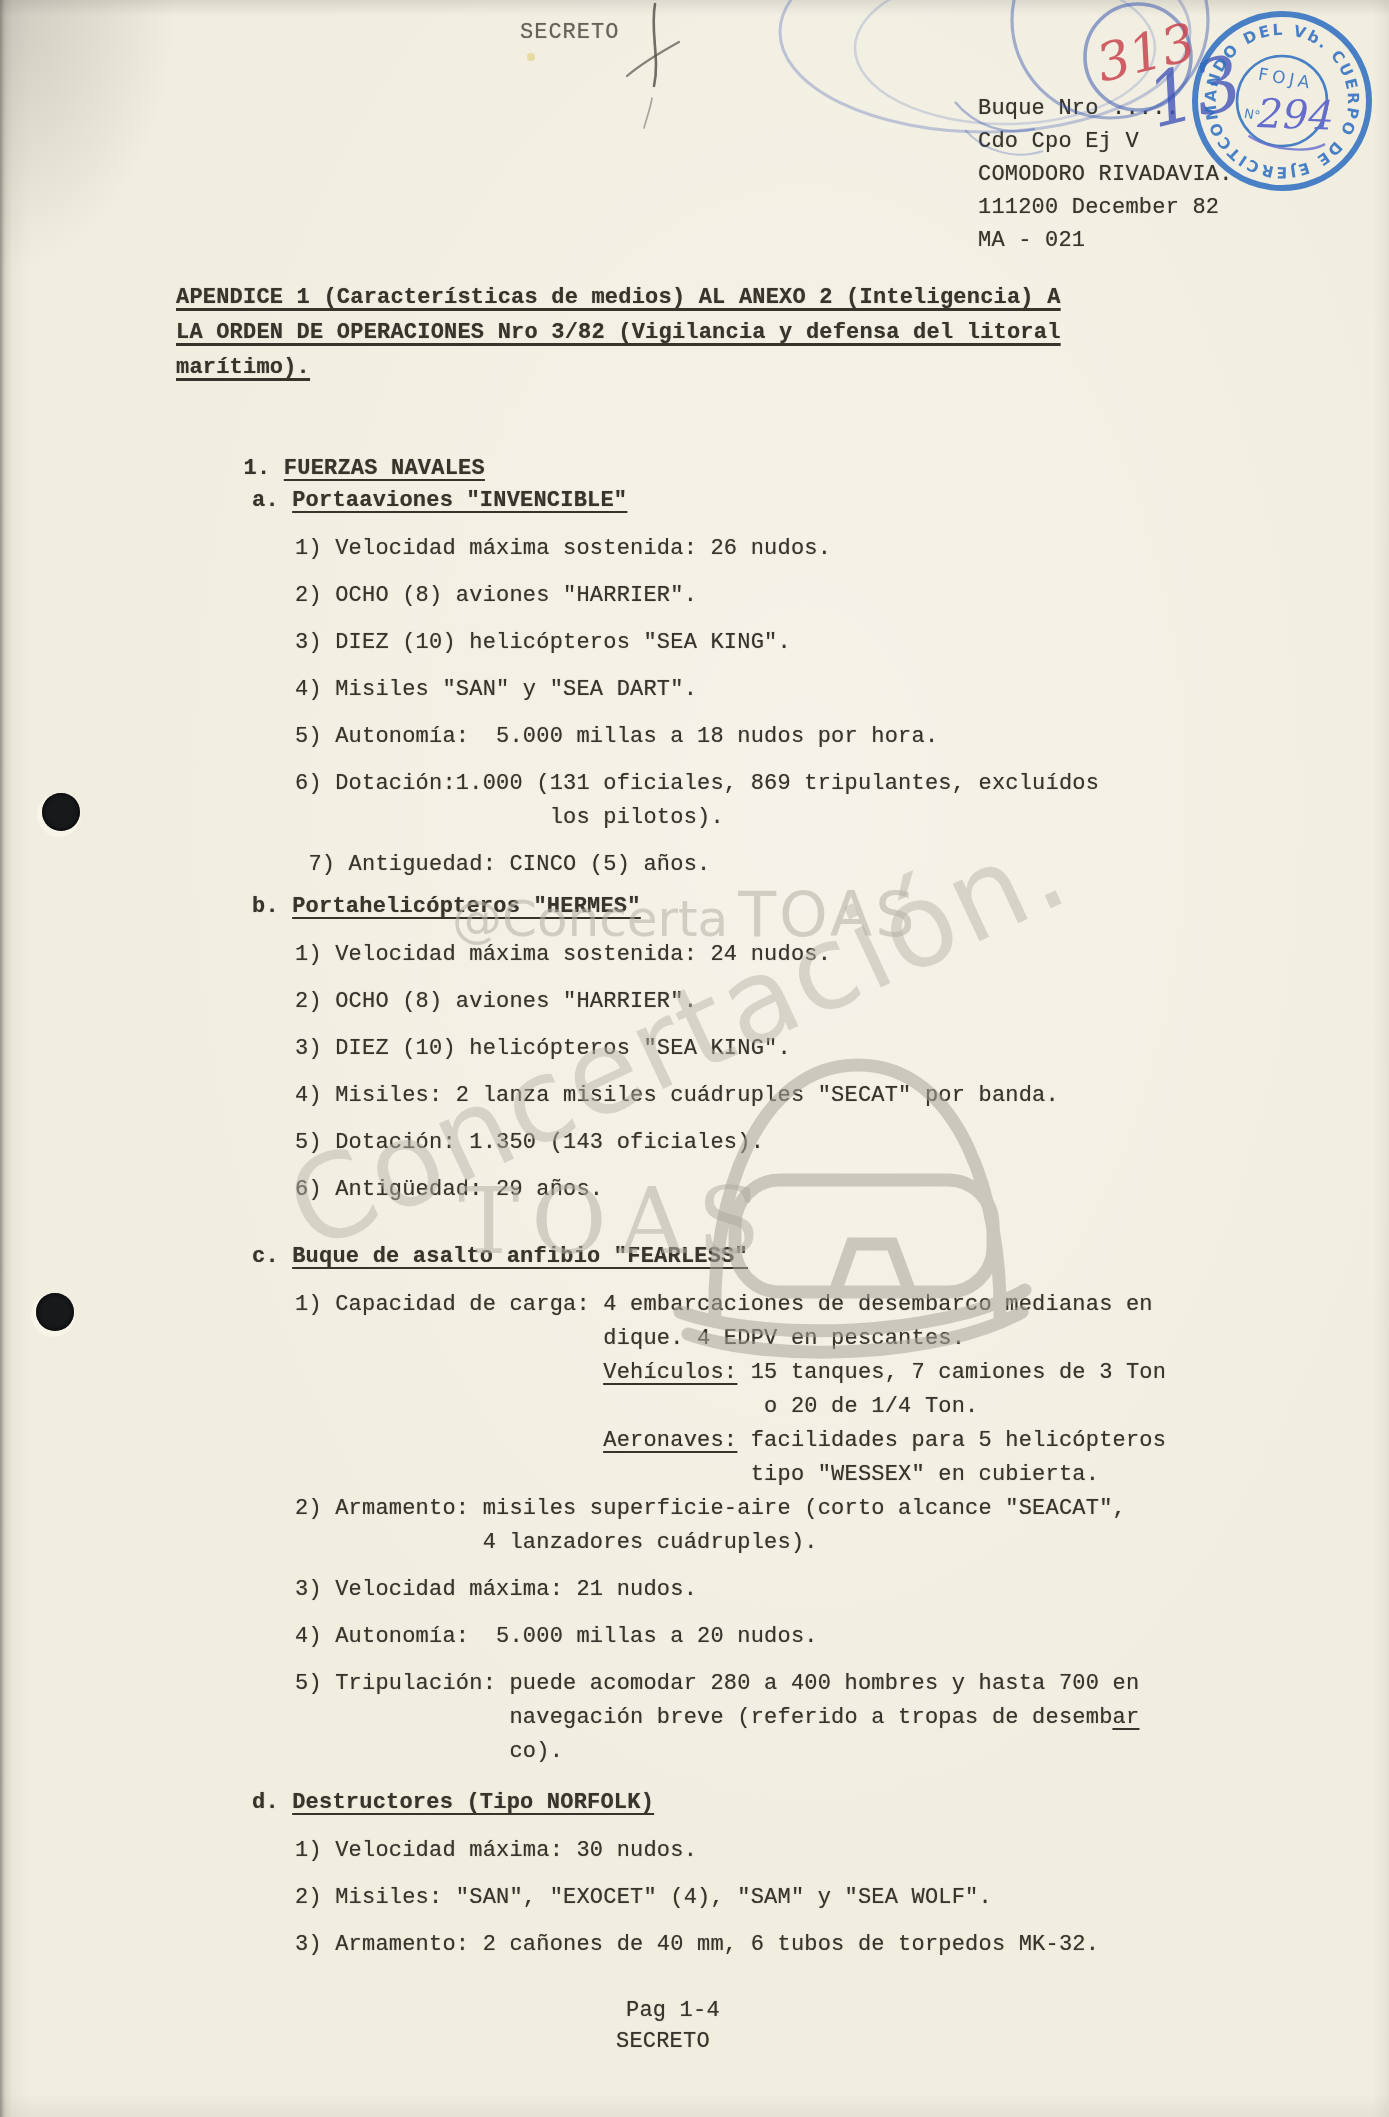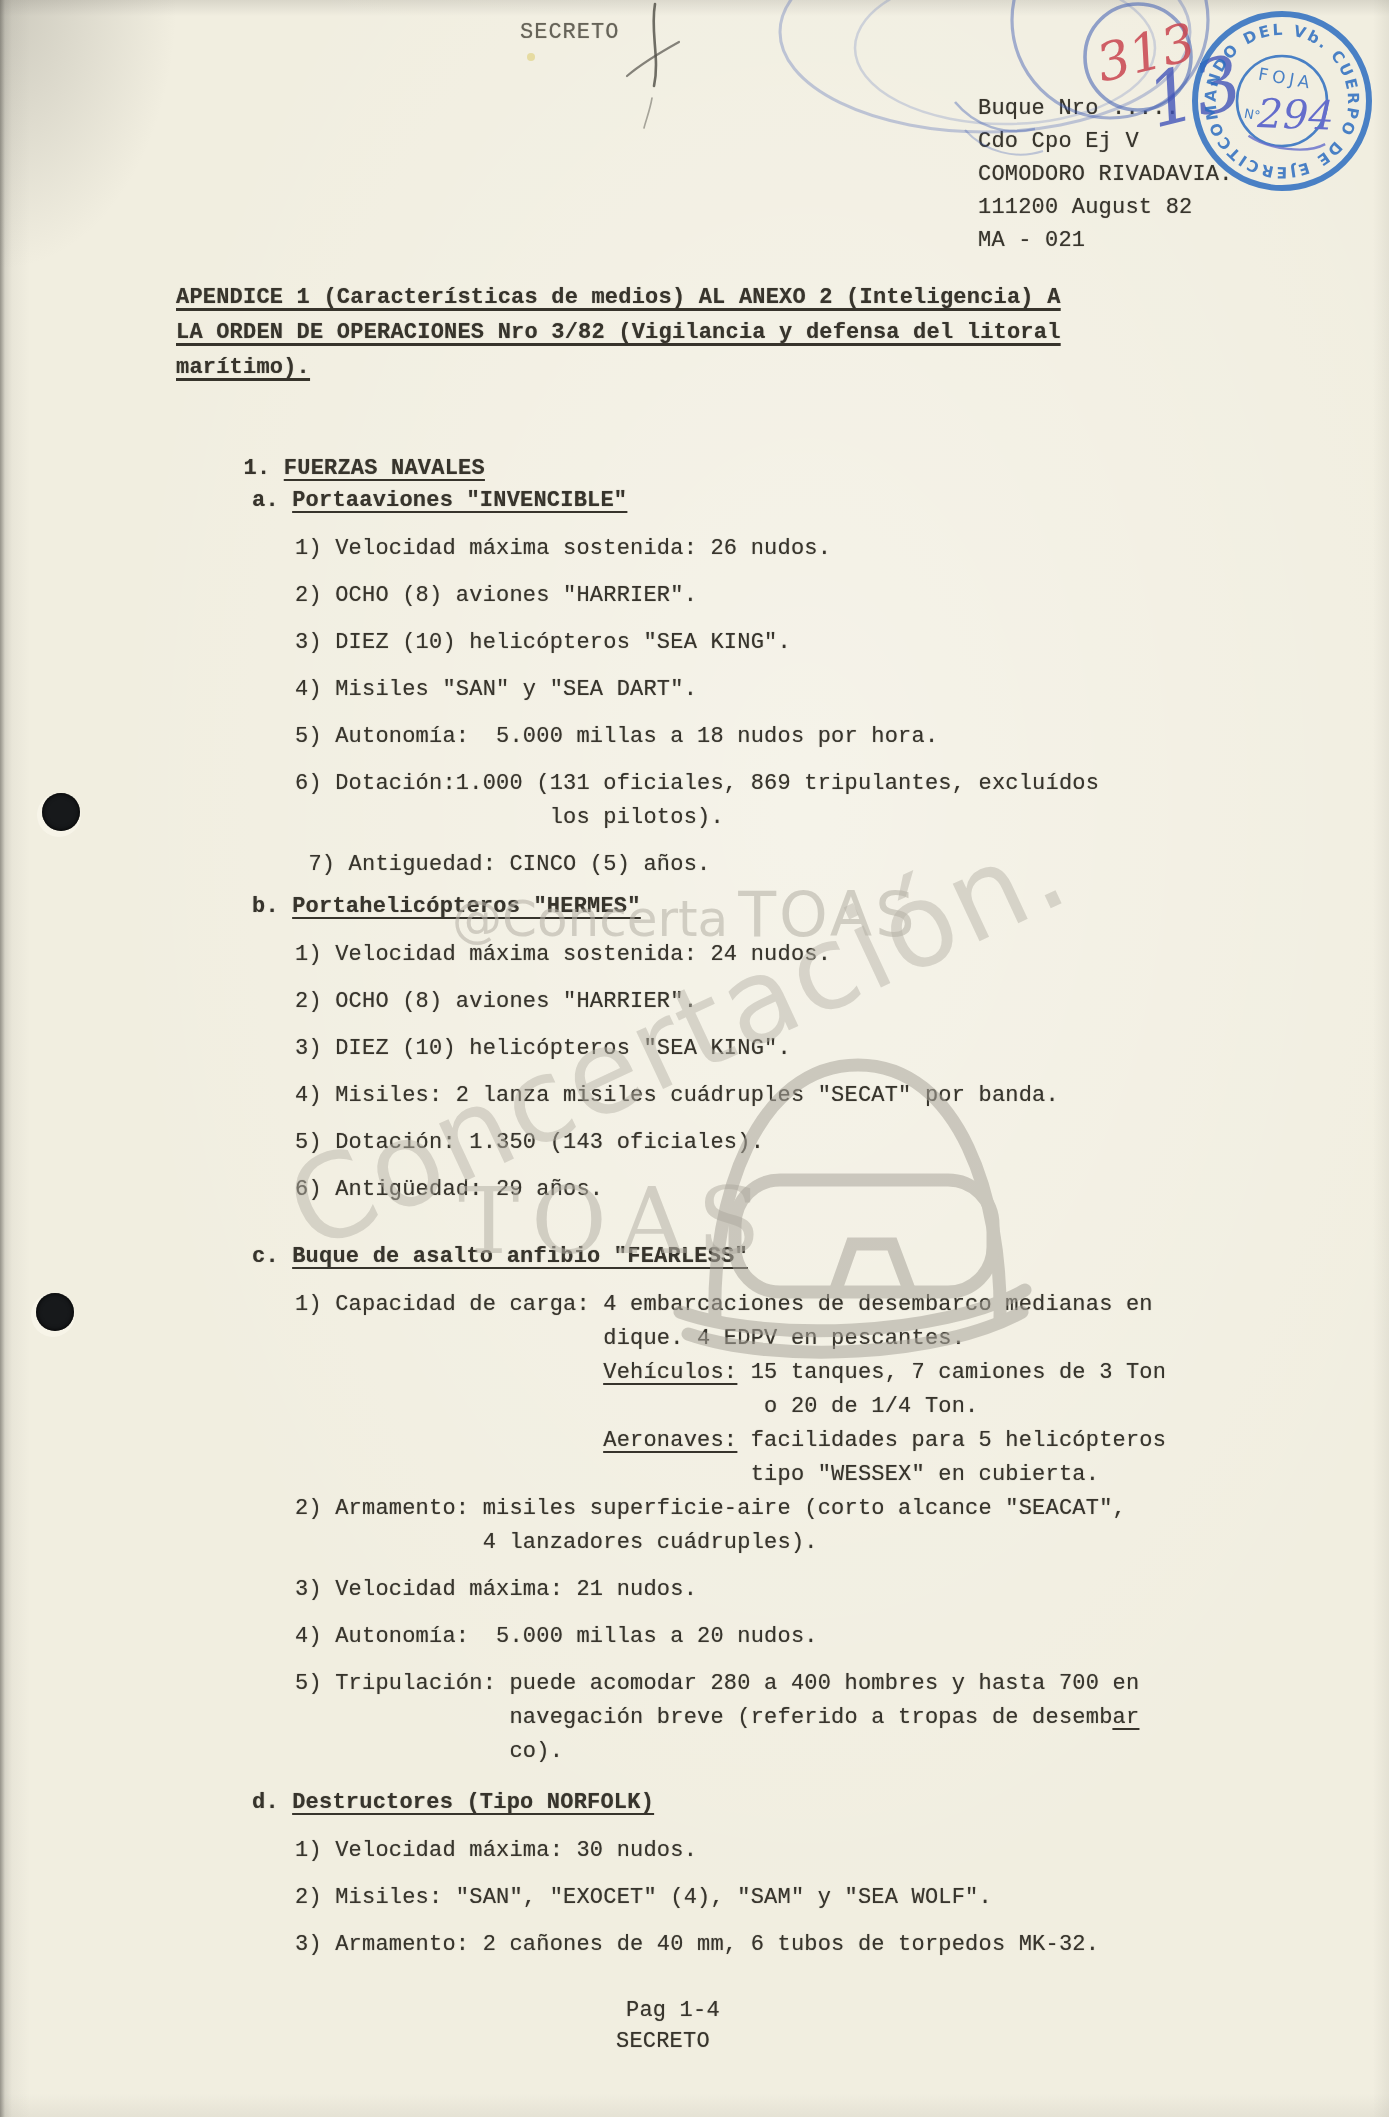--- a/index.html
+++ b/index.html
@@ -53,21 +53,21 @@
 
   <div class="abs tw" id="top-classification">SECRETO</div>
 
   <svg class="abs" id="pen-mark" style="left:615px;top:0;" width="90" height="140" viewBox="0 0 90 140">
     <path d="M40,4 C35,32 45,58 39,86" fill="none" stroke="#4e4c44" stroke-width="2.6" opacity=".8" stroke-linecap="round"></path>
     <path d="M12,76 C26,64 46,52 64,42" fill="none" stroke="#55534b" stroke-width="2.2" opacity=".7" stroke-linecap="round"></path>
     <path d="M37,98 C35,110 31,120 29,128" fill="none" stroke="#5a584f" stroke-width="1.6" opacity=".5" stroke-linecap="round"></path>
     <circle cx="-84" cy="57" r="4" fill="#d8c353" opacity=".45"></circle>
   </svg>
 
-  <div class="abs tw" id="header-block"><div class="tline">Buque Nro .....</div><div class="tline">Cdo Cpo Ej V</div><div class="tline">COMODORO RIVADAVIA.</div><div class="tline">111200 August 82</div><div class="tline">MA - 021</div></div>
+  <div class="abs tw" id="header-block"><div class="tline">Buque Nro .....</div><div class="tline">Cdo Cpo Ej V</div><div class="tline">COMODORO RIVADAVIA.</div><div class="tline">111200 December 82</div><div class="tline">MA - 021</div></div>
 
   <svg class="abs" style="left:750px;top:0;" width="639" height="280" viewBox="0 0 639 280">
 
     <ellipse cx="235" cy="32" rx="205" ry="100" fill="none" stroke="#4a63b4" stroke-width="3" opacity=".32"></ellipse>
     <ellipse cx="255" cy="48" rx="150" ry="76" fill="none" stroke="#4a63b4" stroke-width="2.5" opacity=".22"></ellipse>
     <circle cx="360" cy="20" r="98" fill="none" stroke="#3e5cb2" stroke-width="3.2" opacity=".45"></circle>
     <circle cx="388" cy="57" r="53" fill="none" stroke="#3e5cb2" stroke-width="3.6" opacity=".55"></circle>
     <path d="M205,102 C225,126 255,136 285,129" fill="none" stroke="#3e5cb2" stroke-width="2.6" opacity=".4"></path>
     <path d="M215,130 C235,152 266,160 293,151" fill="none" stroke="#3e5cb2" stroke-width="2" opacity=".3"></path>
 

